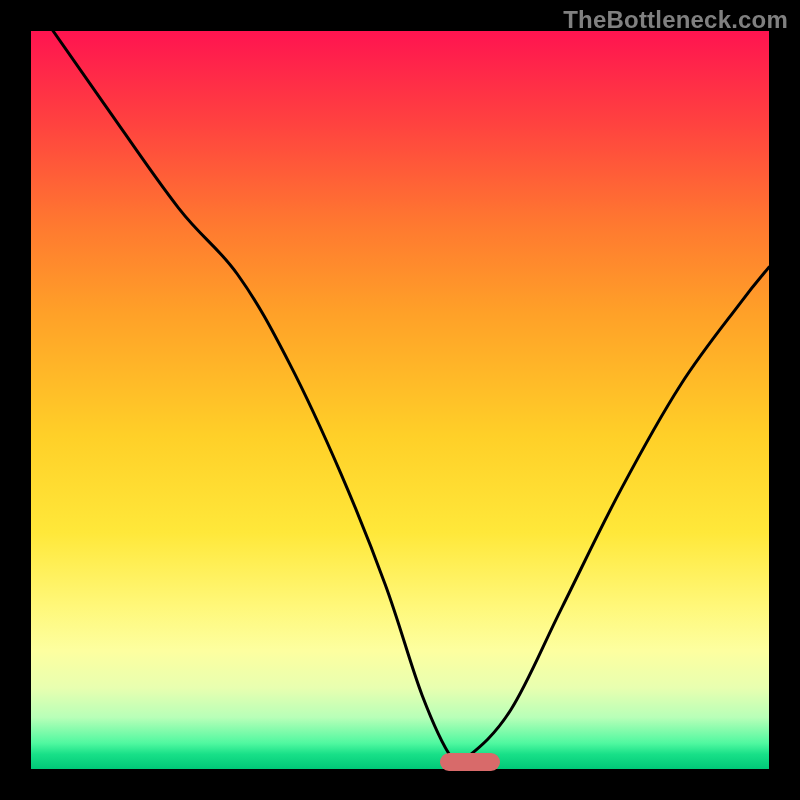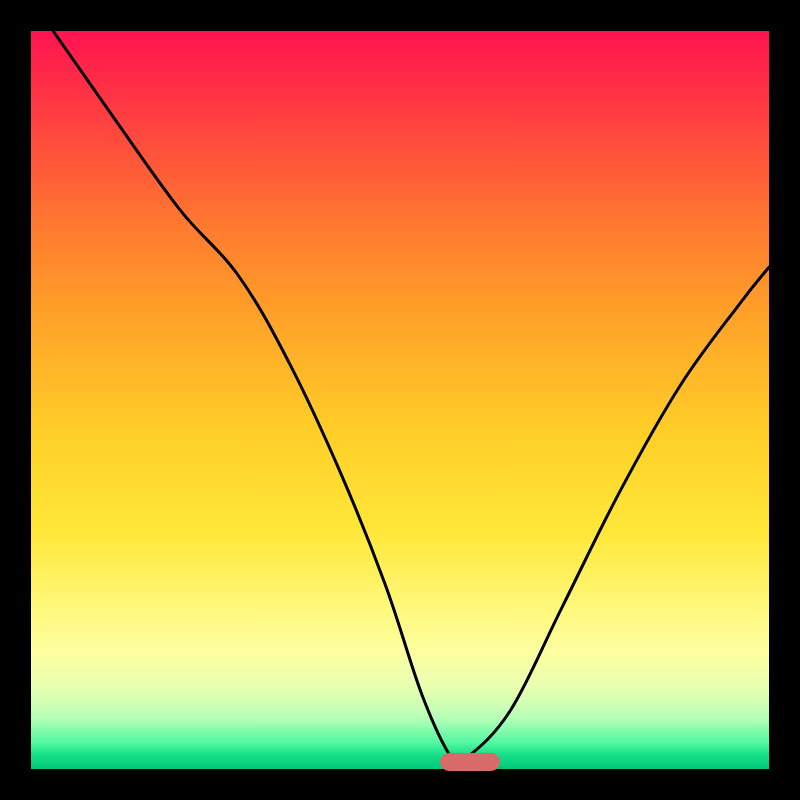--- a/index.html
+++ b/index.html
@@ -60,19 +60,20 @@
     width: 60px;
     height: 18px;
     background: #d86a6a;
     border-radius: 9px;
   }
 </style>
 </head>
 <body>
 
 <div class="chart-container">
+  <div class="watermark">TheBottleneck.com</div>
   <div class="plot-area">
     <svg class="curve" viewBox="0 0 738 738" preserveAspectRatio="none">
       <path id="curve-path" fill="none" stroke="#000" stroke-width="3" stroke-linejoin="round" stroke-linecap="round" d="M 22.1 0.0 C 31.4 13.3 51.2 41.9 73.8 73.8 C 96.4 105.7 123.7 146.6 147.6 177.1 C 171.5 207.7 186.7 215.6 206.6 243.5 C 226.6 271.4 239.7 296.2 258.3 332.1 C 276.9 368.0 292.7 402.9 310.0 442.8 C 327.2 482.7 339.6 513.6 354.2 553.5 C 368.9 593.4 379.2 633.0 391.1 664.2 C 403.1 695.4 412.7 715.6 420.7 726.9 C 428.6 738.2 424.8 735.6 435.4 726.9 C 446.0 718.3 462.4 706.2 479.7 679.0 C 497.0 651.7 511.4 615.5 531.4 575.6 C 551.3 535.8 569.1 497.4 590.4 457.6 C 611.7 417.7 628.2 387.4 649.4 354.2 C 670.7 321.0 692.5 294.3 708.5 273.1 C 724.4 251.8 732.7 242.8 738.0 236.2"></path>
     </svg>
     <div class="marker" id="marker" style="left: 409.11px; top: 721.62px; background: rgb(216, 106, 106);"></div>
   </div>
 </div>
 
 </body></html>

